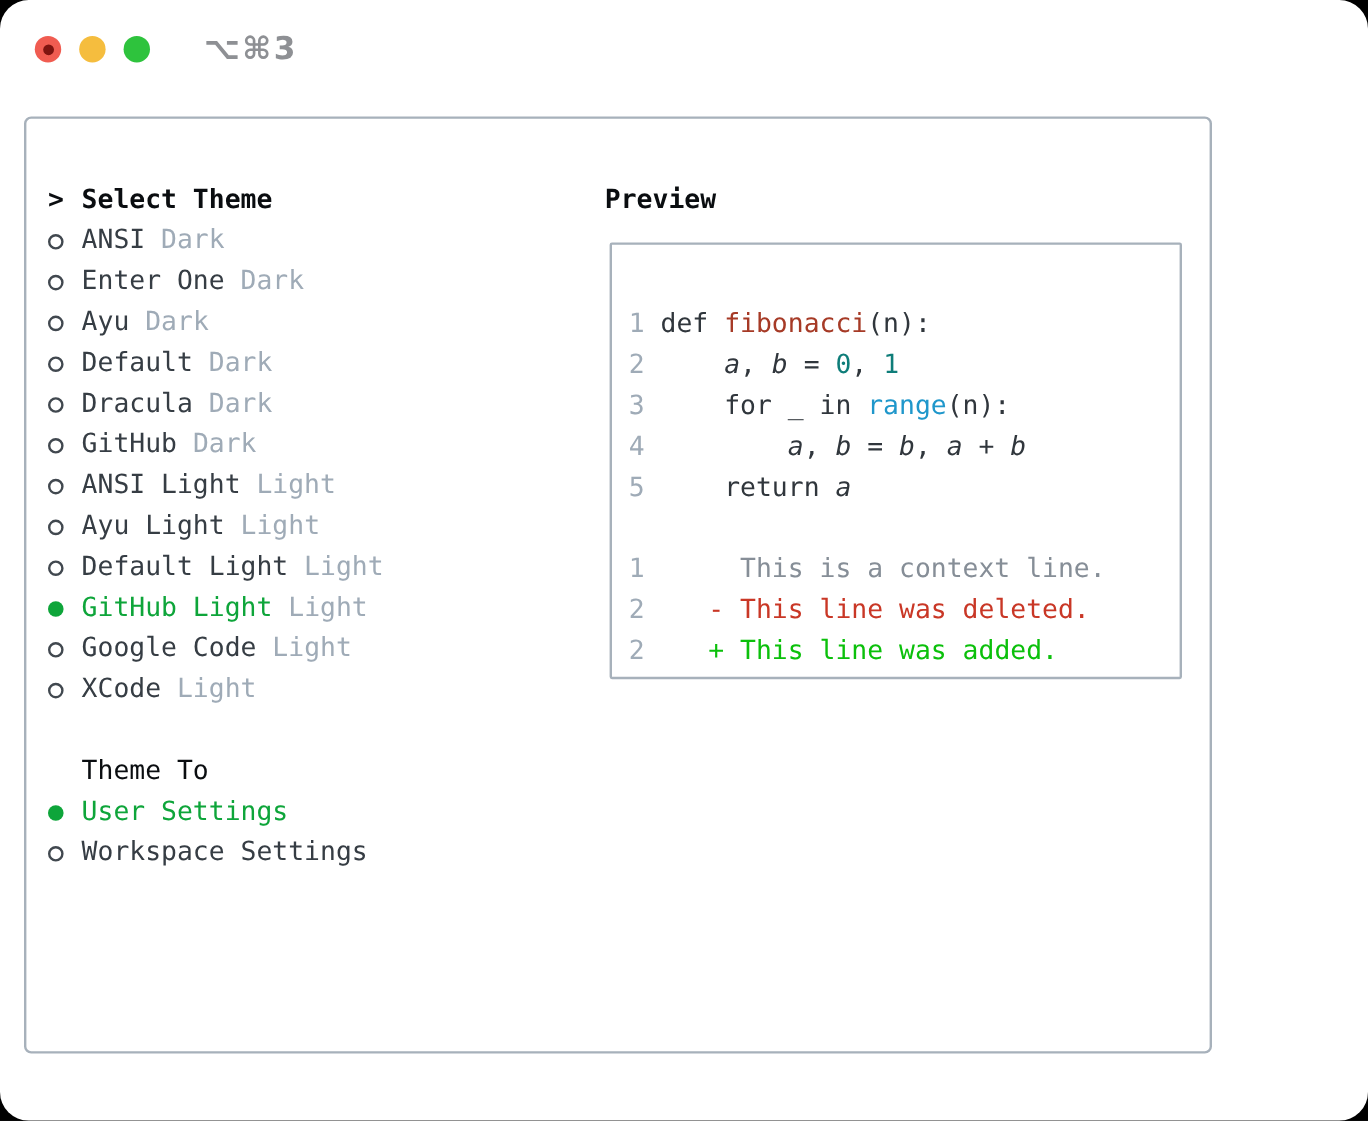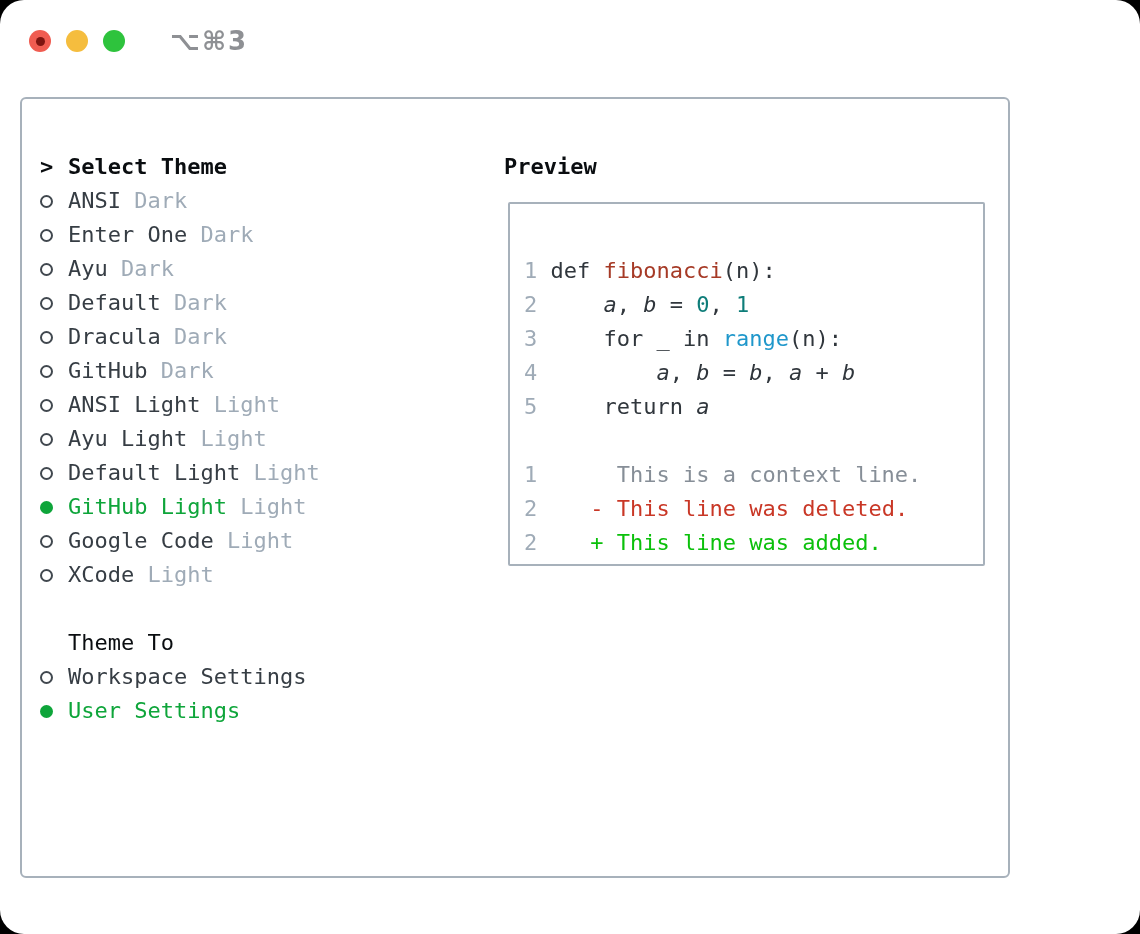--- a/index.html
+++ b/index.html
@@ -89,22 +89,22 @@
           <div class="row theme-row selected"><span class="marker"><span class="radio on"></span></span><span class="theme-name">GitHub Light</span><span class="variant"> Light</span></div>
           <div class="row theme-row"><span class="marker"><span class="radio"></span></span><span class="theme-name">Google Code</span><span class="variant"> Light</span></div>
           <div class="row theme-row"><span class="marker"><span class="radio"></span></span><span class="theme-name">XCode</span><span class="variant"> Light</span></div>
         </div>
 
       <div class="row"></div>
 
       <div class="row apply-header">Theme To</div>
 
       <div id="apply-list">
+          <div class="row apply-row selected"><span class="marker"><span class="radio on"></span></span><span class="opt-label">User Settings</span></div>
           <div class="row apply-row"><span class="marker"><span class="radio"></span></span><span class="opt-label">Workspace Settings</span></div>
-          <div class="row apply-row selected"><span class="marker"><span class="radio on"></span></span><span class="opt-label">User Settings</span></div>
         </div>
 
       <div class="row"></div>
 
     </div>
 
     <div class="right-col">
       <div class="row">
         <span class="header-label">Preview</span>
       </div>

